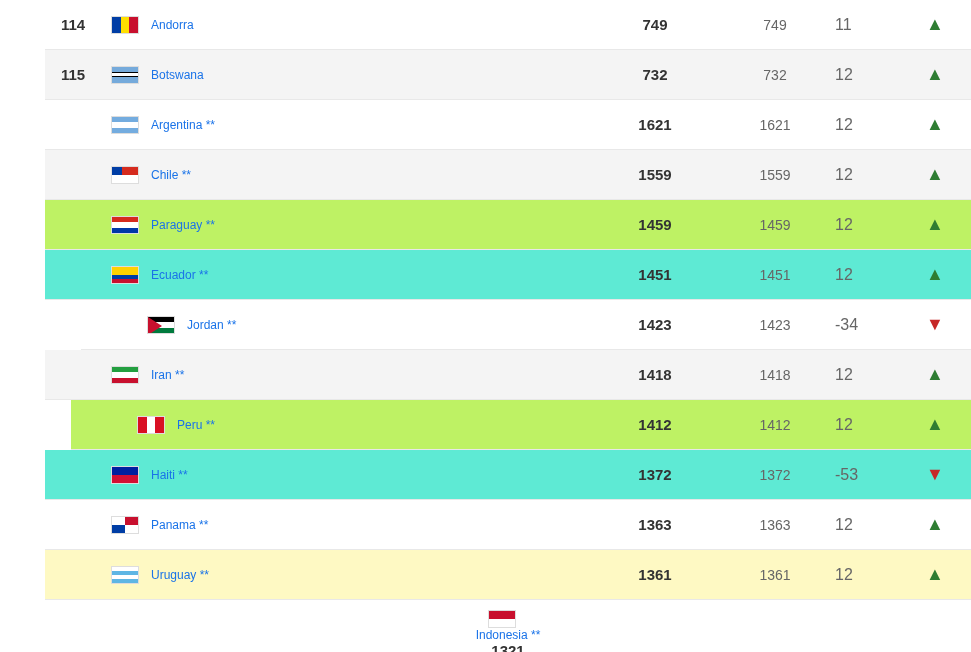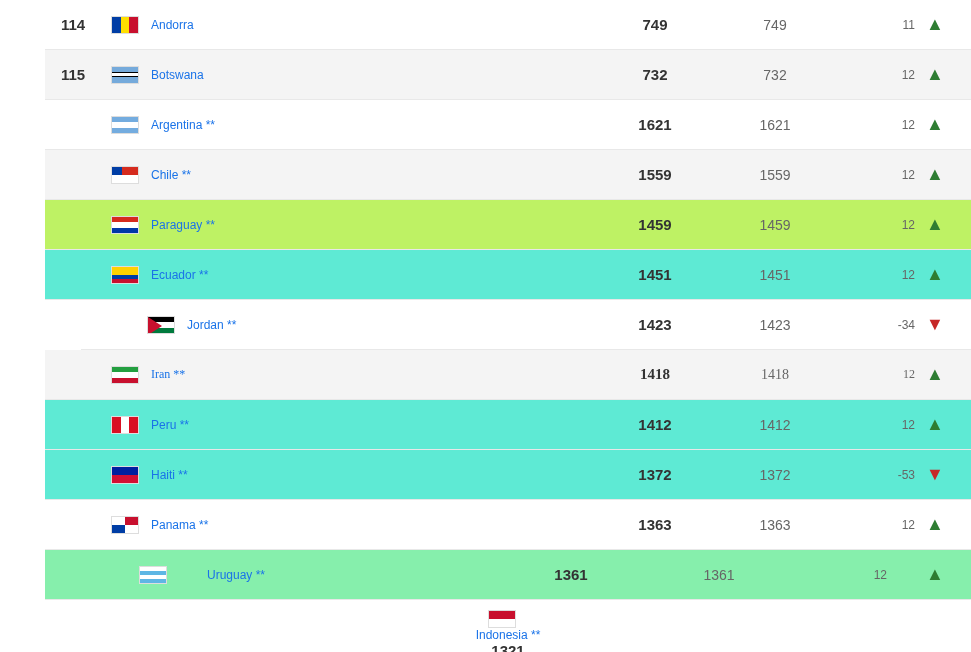--- a/index.html
+++ b/index.html
@@ -52,22 +52,22 @@
       color: #333;
     }
     .cell-points {
       width: 120px;
       text-align: center;
       font-size: 14px;
       color: #666;
     }
     .cell-change {
       width: 80px;
-      text-align: right;
-      font-size: 12px;
+      text-align: left;
+      font-size: 16px;
       color: #666;
     }
     .cell-arrow {
       width: 40px;
       text-align: center;
       flex-shrink: 0;
     }
     .arrow-up {
       color: #2e7d32;
       font-size: 18px;
@@ -281,32 +281,32 @@
       <div class="cell-rank"></div>
       <div class="cell-flag">
         <div class="flag flag-jo"></div>
       </div>
       <div class="cell-name">Jordan **</div>
       <div class="cell-points-bold">1423</div>
       <div class="cell-points">1423</div>
       <div class="cell-change">-34</div>
       <div class="cell-arrow"><span class="arrow-down">▼</span></div>
     </div>
-    <div class="row" style="background: rgb(244, 244, 244); font-family: Liberation Serif, serif;">
+    <div class="row" style="background: rgb(244, 244, 244);">
       <div class="cell-rank"></div>
       <div class="cell-flag">
         <div class="flag flag-ir"></div>
       </div>
       <div class="cell-name">Iran **</div>
       <div class="cell-points-bold">1418</div>
       <div class="cell-points">1418</div>
       <div class="cell-change">12</div>
       <div class="cell-arrow"><span class="arrow-up">▲</span></div>
     </div>
-    <div class="row" style="background: #5eead4;">
+    <div class="row" style="background: #bef264; margin-left: 26px;">
       <div class="cell-rank"></div>
       <div class="cell-flag">
         <div class="flag flag-pe"></div>
       </div>
       <div class="cell-name">Peru **</div>
       <div class="cell-points-bold">1412</div>
       <div class="cell-points">1412</div>
       <div class="cell-change">12</div>
       <div class="cell-arrow"><span class="arrow-up">▲</span></div>
     </div>
@@ -325,21 +325,21 @@
       <div class="cell-rank"></div>
       <div class="cell-flag">
         <div class="flag flag-pa"></div>
       </div>
       <div class="cell-name">Panama **</div>
       <div class="cell-points-bold">1363</div>
       <div class="cell-points">1363</div>
       <div class="cell-change">12</div>
       <div class="cell-arrow"><span class="arrow-up">▲</span></div>
     </div>
-    <div class="row" style="background: #86efac; gap: 28px;">
+    <div class="row" style="background: #fef9c3;">
       <div class="cell-rank"></div>
       <div class="cell-flag">
         <div class="flag flag-uy"></div>
       </div>
       <div class="cell-name">Uruguay **</div>
       <div class="cell-points-bold">1361</div>
       <div class="cell-points">1361</div>
       <div class="cell-change">12</div>
       <div class="cell-arrow"><span class="arrow-up">▲</span></div>
     </div>

